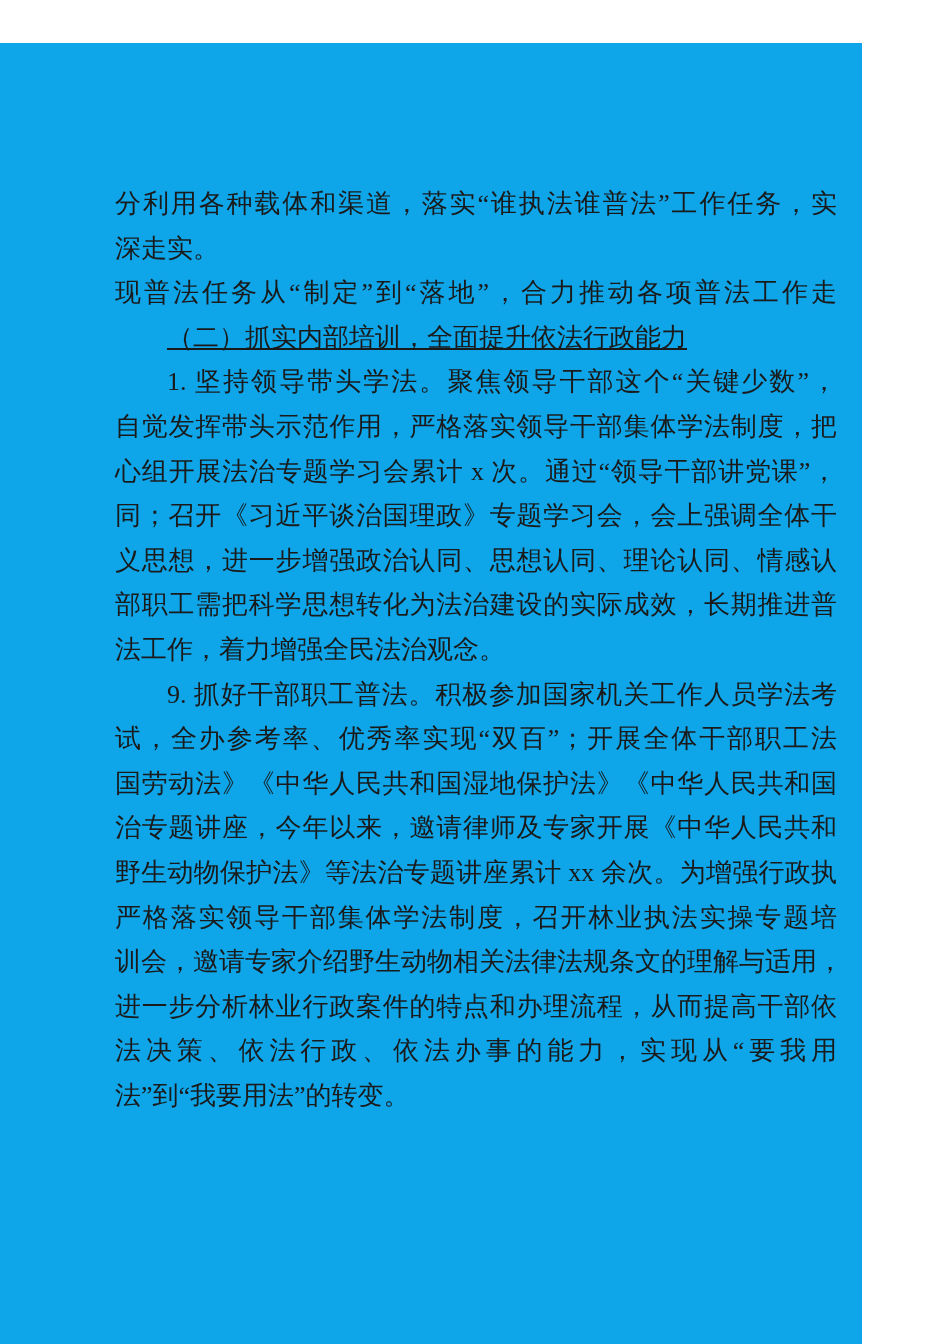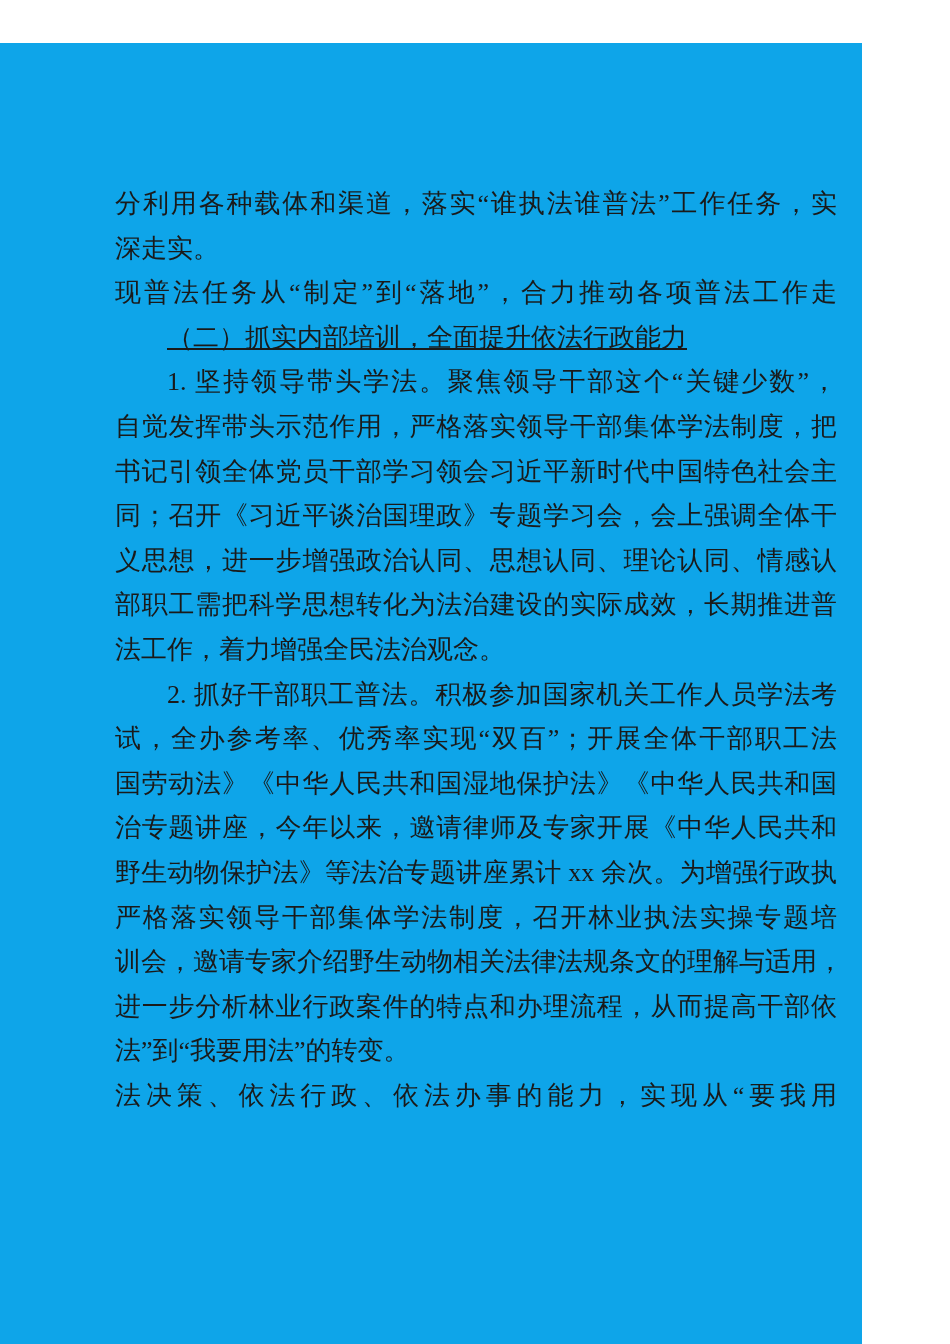--- a/index.html
+++ b/index.html
@@ -58,32 +58,32 @@
         <div class="line">分利用各种载体和渠道，落实“谁执法谁普法”工作任务，实</div>
         <div class="line last">深走实。</div>
         <div class="line">现普法任务从“制定”到“落地”，合力推动各项普法工作走</div>
       </div>
       <div class="paragraph">
         <div class="line last indent heading">（二）抓实内部培训，全面提升依法行政能力</div>
       </div>
       <div class="paragraph">
         <div class="line indent">1. 坚持领导带头学法。聚焦领导干部这个“关键少数”，</div>
         <div class="line">自觉发挥带头示范作用，严格落实领导干部集体学法制度，把</div>
-        <div class="line">书记引领全体党员干部学习领会习近平新时代中国特色社会主</div>
+        <div class="line">心组开展法治专题学习会累计 x 次。通过“领导干部讲党课”，</div>
         <div class="line">同；召开《习近平谈治国理政》专题学习会，会上强调全体干</div>
         <div class="line">义思想，进一步增强政治认同、思想认同、理论认同、情感认</div>
         <div class="line">部职工需把科学思想转化为法治建设的实际成效，长期推进普</div>
         <div class="line last">法工作，着力增强全民法治观念。</div>
       </div>
       <div class="paragraph">
-        <div class="line indent">2. 抓好干部职工普法。积极参加国家机关工作人员学法考</div>
+        <div class="line indent">9. 抓好干部职工普法。积极参加国家机关工作人员学法考</div>
         <div class="line">试，全办参考率、优秀率实现“双百”；开展全体干部职工法</div>
         <div class="line">国劳动法》《中华人民共和国湿地保护法》《中华人民共和国</div>
         <div class="line">治专题讲座，今年以来，邀请律师及专家开展《中华人民共和</div>
         <div class="line">野生动物保护法》等法治专题讲座累计 xx 余次。为增强行政执</div>
         <div class="line">严格落实领导干部集体学法制度，召开林业执法实操专题培</div>
         <div class="line">训会，邀请专家介绍野生动物相关法律法规条文的理解与适用，</div>
         <div class="line">进一步分析林业行政案件的特点和办理流程，从而提高干部依</div>
+        <div class="line">法决策、依法行政、依法办事的能力，实现从“要我用</div>
         <div class="line last">法”到“我要用法”的转变。</div>
-        <div class="line">法决策、依法行政、依法办事的能力，实现从“要我用</div>
       </div>
     </div>
 </div>
 
 </body></html>

